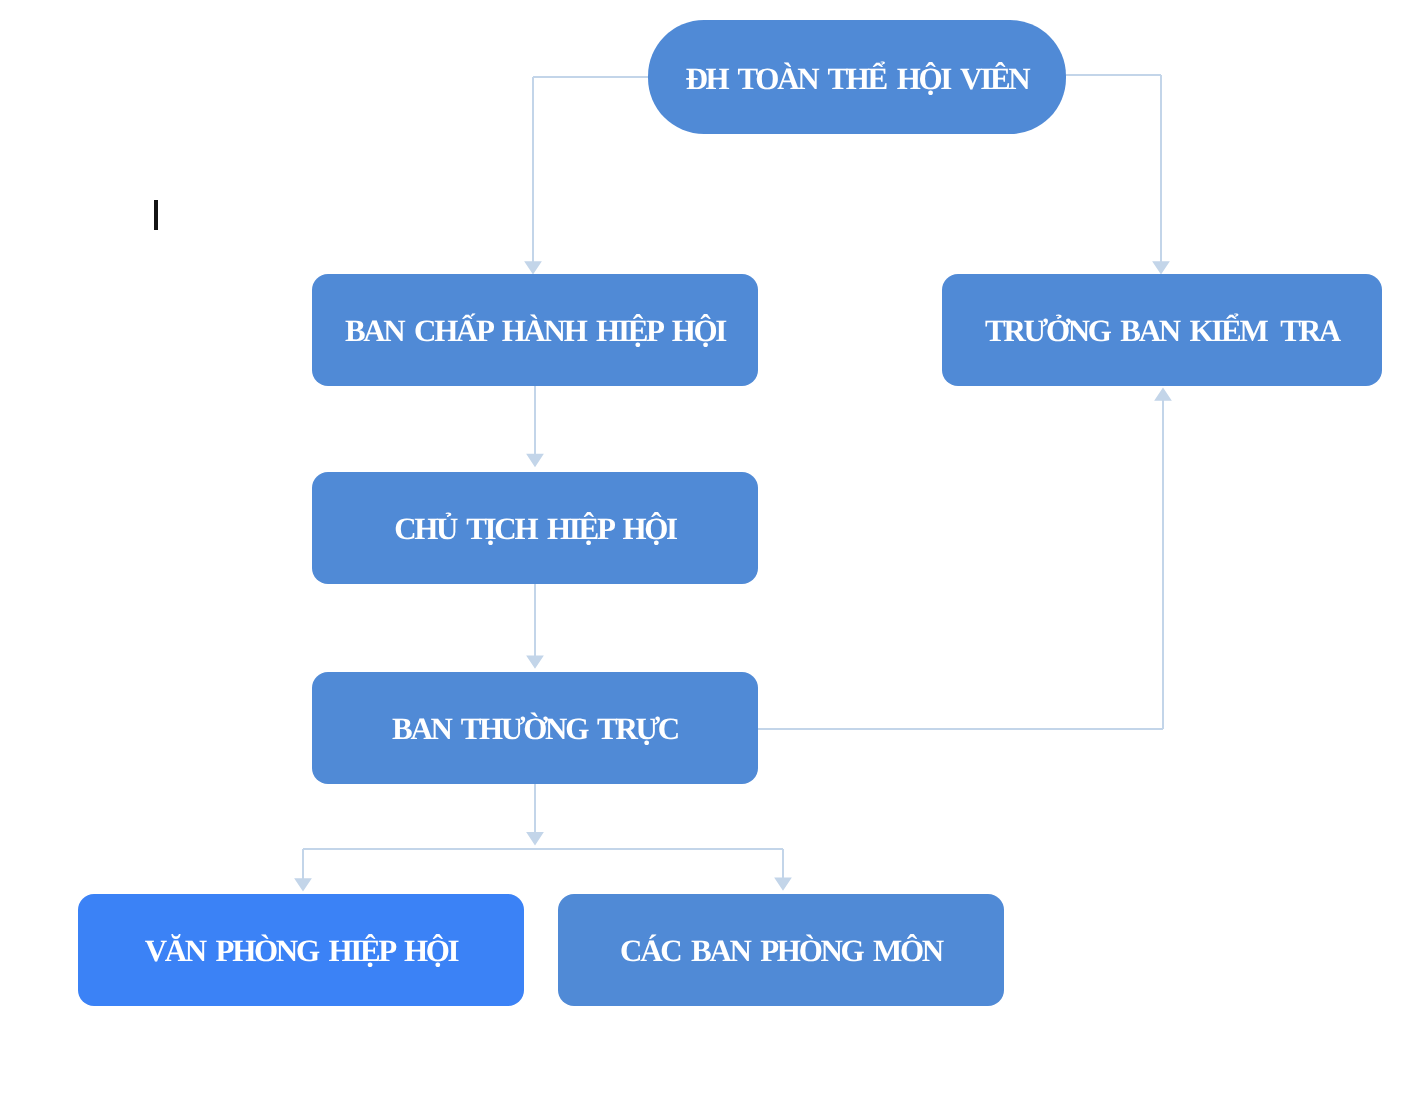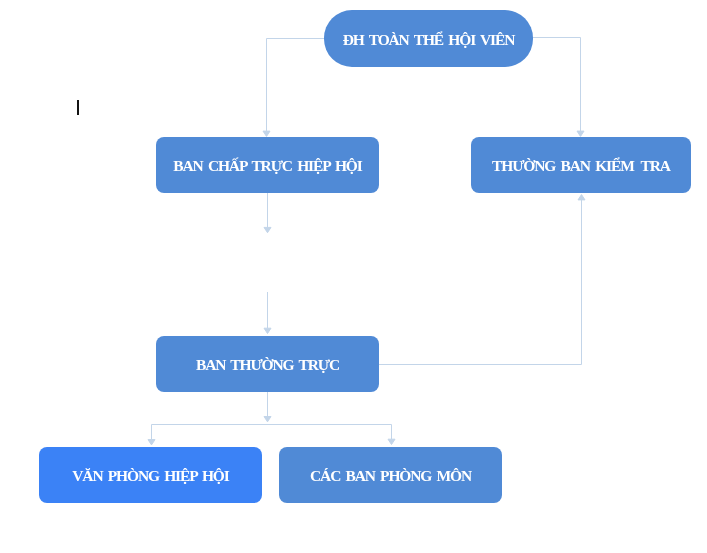--- a/index.html
+++ b/index.html
@@ -71,20 +71,21 @@
           <polygon points="148,439.59999999999997 155,439.59999999999997 151.5,444.9" fill="#C3D5E9"></polygon>
         </g>
         <g>
           <line x1="391.5" y1="424.5" x2="391.5" y2="439.3" stroke="#C3D5E9" stroke-width="1"></line>
           <polygon points="388,439.2 395,439.2 391.5,444.5" fill="#C3D5E9"></polygon>
         </g>
       </g>
   </svg>
 
   <div class="node" style="left: 324px; top: 10px; width: 209px; height: 57px; background: rgb(80, 138, 214); color: rgb(255, 255, 255); border-radius: 28px;"><span>ĐH TOÀN THỂ HỘI VIÊN</span></div>
-  <div class="node" style="left: 156px; top: 137px; width: 223px; height: 56px; background: rgb(80, 138, 214); color: rgb(255, 255, 255);"><span>BAN CHẤP TRỰC HIỆP HỘI</span></div>
-  <div class="node" style="left: 471px; top: 137px; width: 220px; height: 56px; background: rgb(80, 138, 214); color: rgb(255, 255, 255);"><span>THƯỜNG BAN KIỂM  TRA</span></div>
+  <div class="node" style="left: 156px; top: 137px; width: 223px; height: 56px; background: rgb(80, 138, 214); color: rgb(255, 255, 255);"><span>BAN CHẤP HÀNH HIỆP HỘI</span></div>
+  <div class="node" style="left: 471px; top: 137px; width: 220px; height: 56px; background: rgb(80, 138, 214); color: rgb(255, 255, 255);"><span>TRƯỞNG BAN KIỂM  TRA</span></div>
+  <div class="node" style="left: 156px; top: 236px; width: 223px; height: 56px; background: rgb(80, 138, 214); color: rgb(255, 255, 255);"><span>CHỦ TỊCH HIỆP HỘI</span></div>
   <div class="node" style="left: 156px; top: 336px; width: 223px; height: 56px; background: rgb(80, 138, 214); color: rgb(255, 255, 255);"><span>BAN THƯỜNG TRỰC</span></div>
   <div class="node" style="left: 39px; top: 447px; width: 223px; height: 56px; background: #3b82f6; color: rgb(255, 255, 255);"><span>VĂN PHÒNG HIỆP HỘI</span></div>
   <div class="node" style="left: 279px; top: 447px; width: 223px; height: 56px; background: rgb(80, 138, 214); color: rgb(255, 255, 255);"><span>CÁC BAN PHÒNG MÔN</span></div>
 
   <div class="caret" style="left: 76.6px; top: 99.8px; width: 2.7px; height: 15px;"></div>
 </div>
 
 </body></html>

